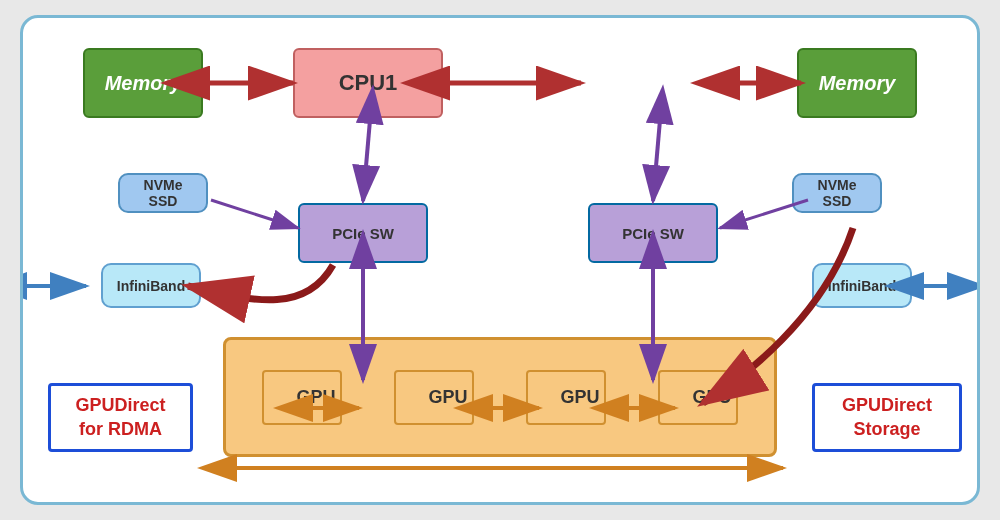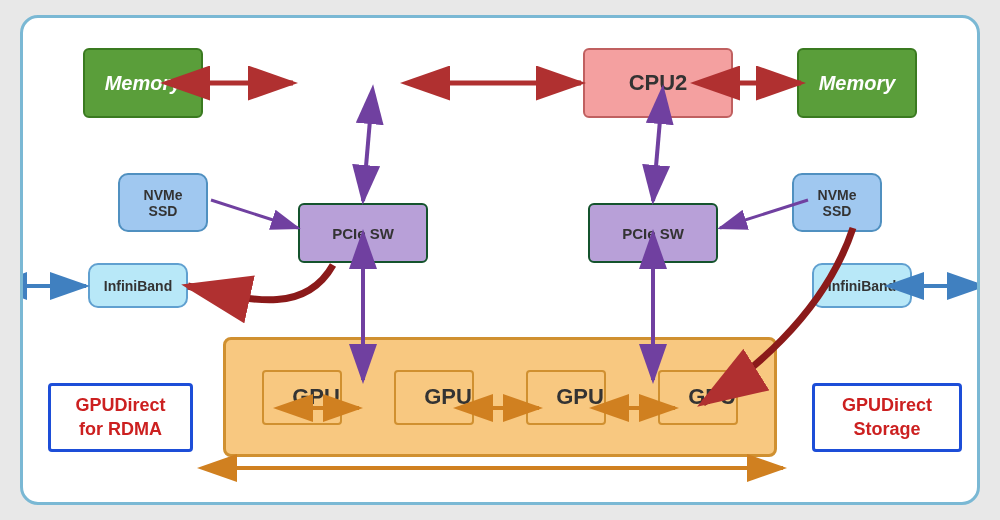--- a/index.html
+++ b/index.html
@@ -56,21 +56,21 @@
       width: 150px;
       height: 70px;
     }
     .cpu1 { top: 30px; left: 270px; }
     .cpu2 { top: 30px; left: 560px; }
 
     
     .pcie-box {
       position: absolute;
       background: #b8a0d8;
-      border: 2px solid #14532d;
+      border: 2px solid #0369a1;
       border-radius: 6px;
       display: flex;
       align-items: center;
       justify-content: center;
       font-size: 15px;
       font-weight: bold;
       color: #333;
       width: 130px;
       height: 60px;
     }
@@ -83,40 +83,41 @@
       background: #a0c8f0;
       border: 2px solid #5090c0;
       border-radius: 10px;
       display: flex;
       align-items: center;
       justify-content: center;
       font-size: 14px;
       font-weight: bold;
       color: #333;
       width: 90px;
-      height: 59px;
+      height: 40px;
       text-align: center;
     }
     .nvme-left { top: 155px; left: 95px; }
     .nvme-right { top: 155px; right: 95px; }
 
     
     .ib-box {
       position: absolute;
       background: #b8e8f8;
       border: 2px solid #60a0d0;
       border-radius: 10px;
       display: flex;
       align-items: center;
       justify-content: center;
       font-size: 14px;
       font-weight: bold;
       color: #333;
       width: 100px;
       height: 45px;
+      margin-left: 13px;
     }
     .ib-left { top: 245px; left: 65px; }
     .ib-right { top: 245px; right: 65px; }
 
     
     .gpu-row {
       position: absolute;
       bottom: 45px;
       left: 200px;
       right: 200px;
@@ -126,21 +127,21 @@
       border-radius: 8px;
       display: flex;
       align-items: center;
       justify-content: space-around;
       padding: 8px 10px;
     }
     .gpu-box {
       background: #f8c880;
       border: 2px solid #d09030;
       border-radius: 4px;
-      font-size: 22px;
+      font-size: 18px;
       font-weight: bold;
       color: #333;
       width: 80px;
       height: 55px;
       display: flex;
       align-items: center;
       justify-content: center;
       padding-left: 28px;
     }
 
@@ -172,22 +173,22 @@
 
 <div class="diagram-container">
 
   <div class="memory-box memory-left">
     <span>Memory</span>
   </div>
   <div class="memory-box memory-right">
     <span>Memory</span>
   </div>
 
-  <div class="cpu-box cpu2">
-    <span>CPU2</span>
+  <div class="cpu-box cpu1">
+    <span>CPU1</span>
   </div>
 
   <div class="nvme-box nvme-left">
     <span>NVMe<br>SSD</span>
   </div>
   <div class="nvme-box nvme-right">
     <span>NVMe<br>SSD</span>
   </div>
 
   <div class="ib-box ib-left">

